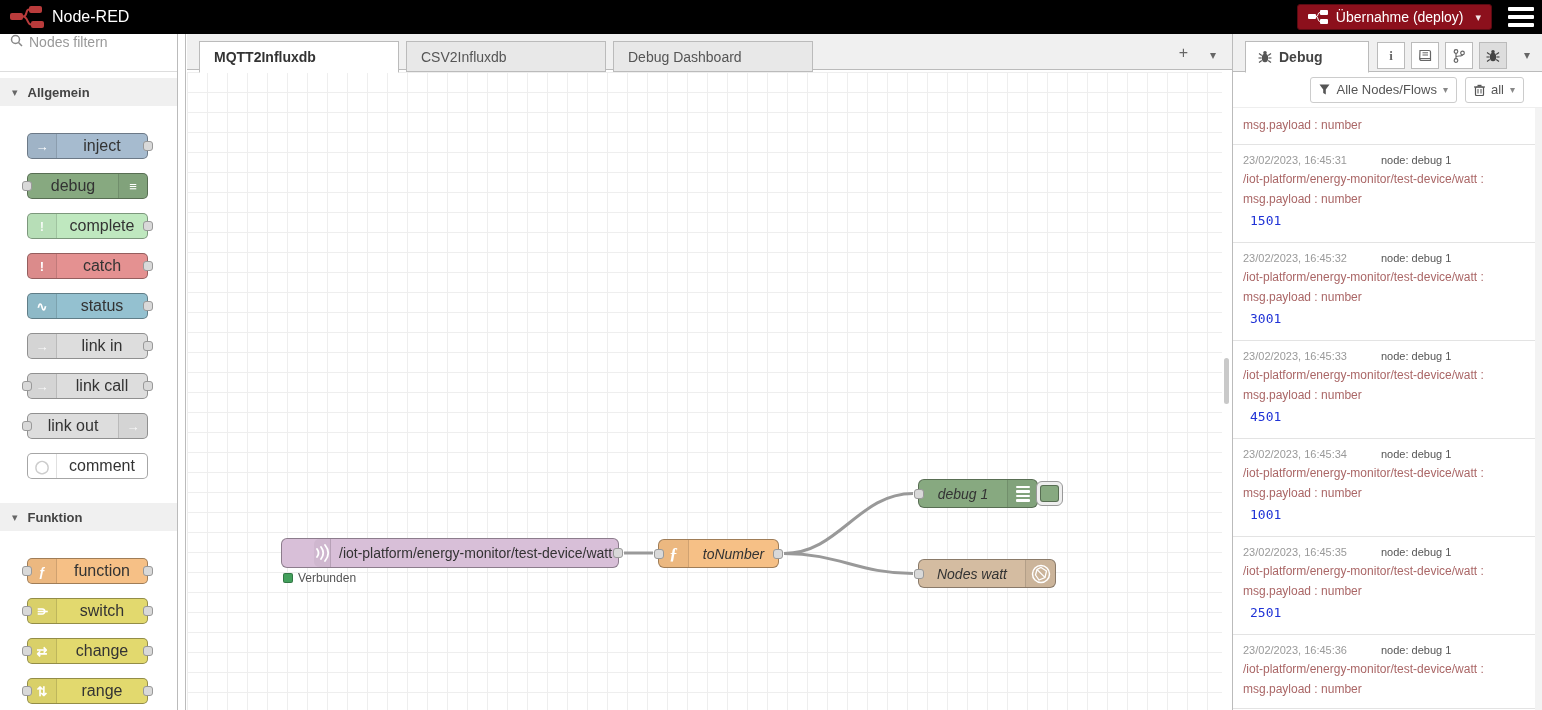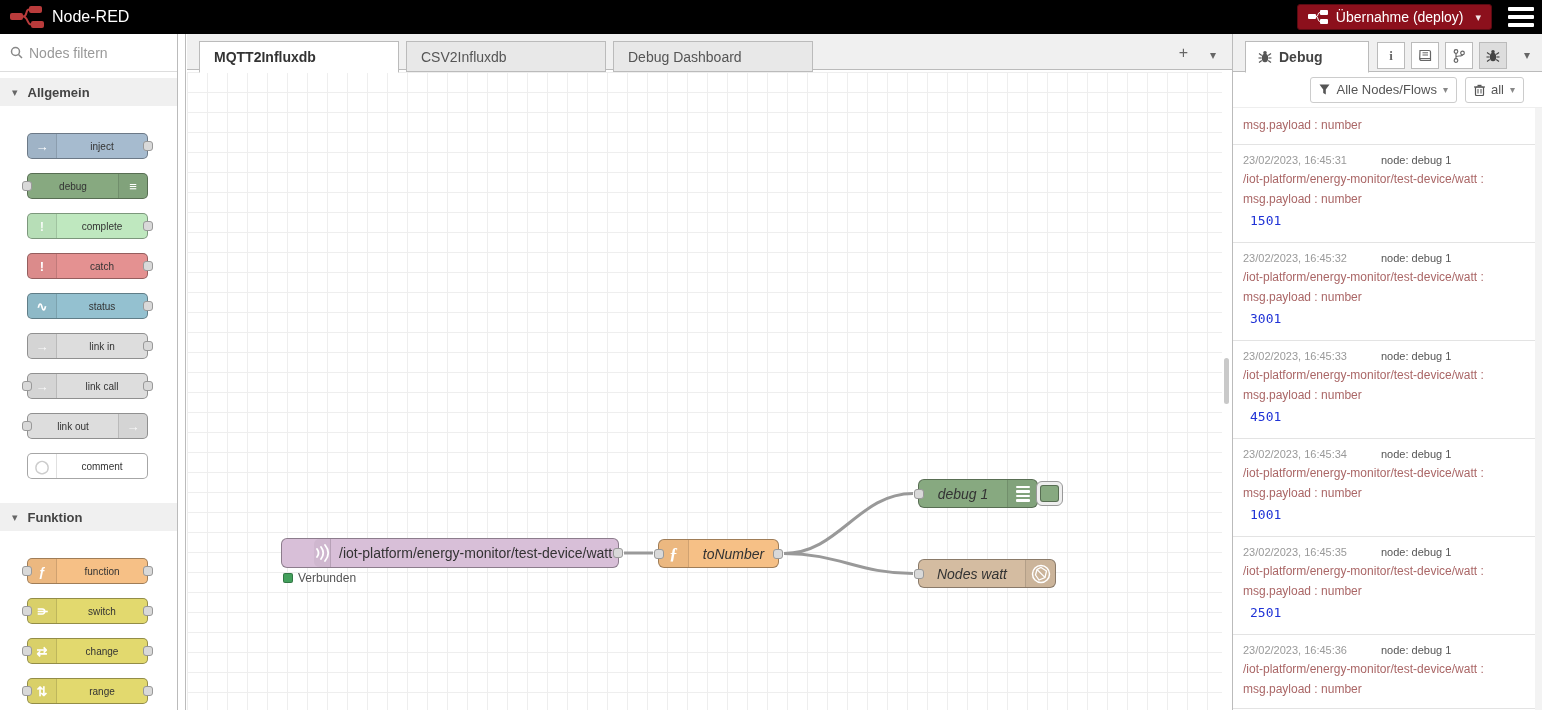--- a/index.html
+++ b/index.html
@@ -19,39 +19,39 @@
   .hamburger { width:26px; height:20px; display:flex; flex-direction:column;
     justify-content:space-between; cursor:pointer; }
   .hamburger span { display:block; height:4px; background:#fff; border-radius:1px; }
 
   
   .palette { position:absolute; left:0; top:34px; width:178px; bottom:0;
     background:#fff; border-right:1px solid #bbb; }
   .palette-gutter { position:absolute; left:179px; top:34px; width:7px; bottom:0;
     background:#fff; border-right:1px solid #bbb; }
   .search-row { height:38px; border-bottom:1px solid #ddd; display:flex;
-    align-items:center; padding:0 10px; gap:6px; }
+    align-items:flex-start; padding:0 10px; gap:6px; }
   .search-row input { border:none; outline:none; font-size:14px; color:#555;
     width:130px; font-family:"Liberation Sans",sans-serif; background:transparent;}
   .search-row input::placeholder { color:#999; }
   .psection-header { height:28px; background:#f0f0f0; display:flex;
     align-items:center; gap:10px; padding:0 12px; margin-top:6px;
     font-size:13px; font-weight:bold; color:#444; cursor:pointer; }
   .psection-header .chev { color:#666; font-size:11px; font-weight:normal; }
   .pitem { position:relative; width:121px; height:26px; margin:14px 0 0 27px; cursor:move; }
   .pitem:first-of-type { margin-top:27px; }
   .pnode-body { position:relative; width:100%; height:100%;
     border:1px solid rgba(0,0,0,.35); border-radius:5px; display:flex;
     align-items:center; overflow:hidden; background:#ddd; }
   .pnode-icon { width:29px; height:100%; flex:0 0 29px; display:flex;
     align-items:center; justify-content:center; color:#fff; font-weight:bold;
     font-size:13px; background:rgba(0,0,0,.04); }
   .pitem:not(.icon-right) .pnode-icon { border-right:1px solid rgba(0,0,0,.12); order:0; }
   .pitem.icon-right .pnode-icon { border-left:1px solid rgba(0,0,0,.12); order:2; }
-  .pnode-label { flex:1; text-align:center; font-size:10px; color:#333; order:1; }
+  .pnode-label { flex:1; text-align:center; font-size:16px; color:#333; order:1; }
   .icon-faded .pnode-icon { color:rgba(255,255,255,.85); }
   .icon-gray .pnode-icon { color:#ccc; background:transparent; }
   .icon-rot .pnode-icon { transform:none; }
   .icon-rot .pnode-icon { }
   .icon-rot .pnode-icon { }
   .icon-rot .pnode-icon span { display:inline-block; transform:rotate(90deg); }
   .port { position:absolute; width:10px; height:10px; background:#d9d9d9;
     border:1px solid #999; border-radius:3px; top:50%; margin-top:-5px; }
   .port-left { left:-5px; } .port-right { right:-5px; }
 

